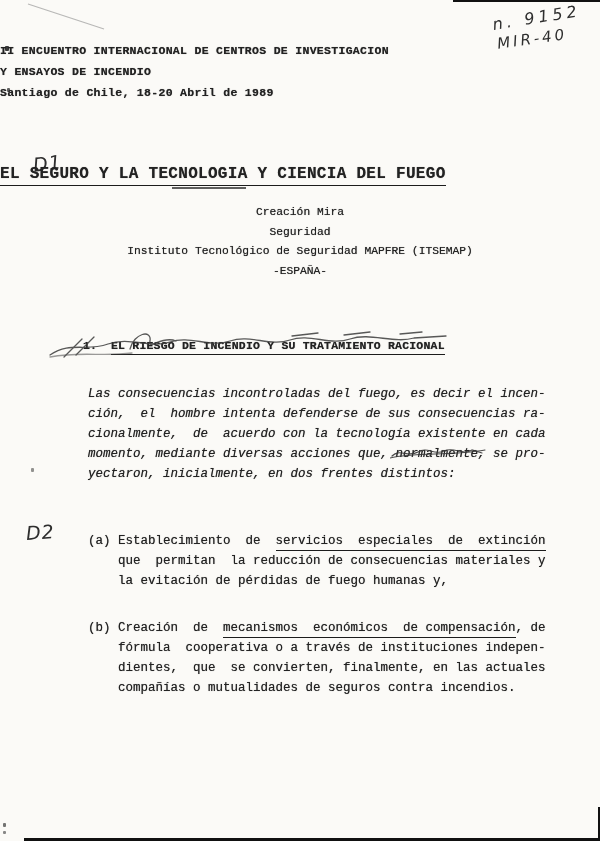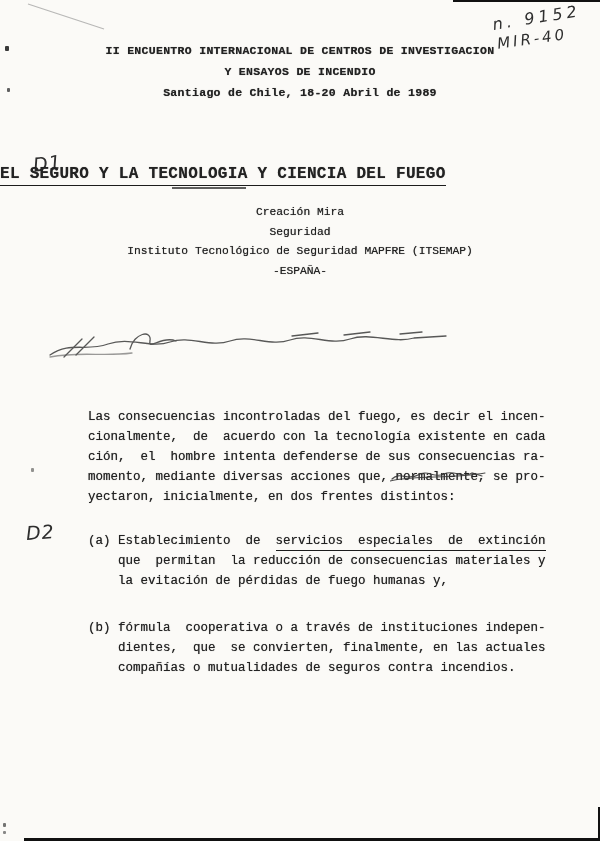--- a/index.html
+++ b/index.html
@@ -10,21 +10,21 @@
     background: #fbfaf7;
     overflow: hidden;
     font-family: "Liberation Mono", monospace;
     color: #222222;
   }
   .typed { text-shadow: 0 0 0.7px rgba(25,25,25,0.65); }
 
   
   .conf-header {
     position: absolute; top: 40px; left: 0; right: 0;
-    text-align: center; font-size: 11.5px; font-weight: bold;
+    font-size: 11.5px; font-weight: bold;
     line-height: 21px; letter-spacing: 0.3px;
   }
   .doc-title {
     position: absolute; top: 165px; left: 0; right: 40px;
     font-size: 16px; font-weight: bold;
     margin: 0; letter-spacing: 0.3px;
   }
   .u-title { border-bottom: 1.5px solid #1c1c1c; padding-bottom: 2px; }
   .title-underline-frag {
     position: absolute; left: 172px; top: 187px; width: 74px; height: 2px;
@@ -36,21 +36,21 @@
   }
   .section-heading {
     position: absolute; top: 336px; left: 83px;
     font-size: 11.5px; font-weight: bold; line-height: 20px; letter-spacing: 0.2px;
   }
   .sec-num { display: inline-block; width: 28px; }
   .u { border-bottom: 1.3px solid #1c1c1c; padding-bottom: 1.5px; }
 
   .body-block { font-size: 12.5px; }
   .ln { white-space: pre; line-height: 20px; height: 20px; }
-  .para1 { position: absolute; top: 407px; left: 88px; }
+  .para1 { position: absolute; top: 384px; left: 88px; font-style: italic; }
   .list-item { position: absolute; left: 88px; padding-left: 30px; }
   .item-a { top: 531px; }
   .item-b { top: 618px; }
   .marker { position: absolute; left: 0; top: 0; line-height: 20px; }
   .para2 { position: absolute; top: 709px; left: 88px; }
 
   
   .hw {
     position: absolute; font-family: "DejaVu Sans", sans-serif;
     font-style: italic; color: #2e2e2e;
@@ -110,52 +110,56 @@
   </h1>
   <div class="title-underline-frag"></div>
 
   <div class="author-block typed">
     <div>Creación Mira</div>
     <div>Seguridad</div>
     <div>Instituto Tecnológico de Seguridad MAPFRE (ITSEMAP)</div>
     <div>-ESPAÑA-</div>
   </div>
 
+  <div class="section-heading typed">
+    <span class="sec-num">1.</span><span class="u">EL RIESGO DE INCENDIO Y SU TRATAMIENTO RACIONAL</span>
+  </div>
   <svg class="scribble-heading" viewBox="0 0 420 34">
     <g stroke="#3c3c3c" stroke-width="1.3" fill="none" stroke-linecap="round" opacity="0.85">
       <path d="M8,27 C28,13 44,24 66,16 S108,21 128,14 S168,20 188,13 S228,19 248,12 S288,18 308,11 S352,16 372,10 L404,8"></path>
       <path d="M34,27 L52,9"></path>
       <path d="M22,29 L40,11"></path>
       <path d="M88,21 C92,5 110,1 108,13 C106,23 120,7 134,13"></path>
       <path d="M250,8 l26,-3 M302,7 l26,-3 M358,6 l22,-2"></path>
       <path d="M8,29 C40,23 60,29 90,25" opacity="0.6"></path>
     </g>
   </svg>
 
   <div class="para1 body-block typed">
     <div class="ln">Las consecuencias incontroladas del fuego, es decir el incen-</div>
+    <div class="ln">ción,  el  hombre intenta defenderse de sus consecuencias ra-</div>
     <div class="ln">cionalmente,  de  acuerdo con la tecnología existente en cada</div>
-    <div class="ln">ción,  el  hombre intenta defenderse de sus consecuencias ra-</div>
     <div class="ln"><span>momento, mediante diversas acciones que, </span><span class="struck"><span>normalmente</span><svg class="scribble-sm" viewBox="0 0 98 22">
             <g stroke="#383838" stroke-width="1.2" fill="none" stroke-linecap="round" opacity="0.9">
               <path d="M2,15 C10,7 18,17 28,11 C38,5 44,15 54,10 C64,5 72,15 82,9 L92,12"></path>
               <path d="M0,17 C24,11 62,15 95,9"></path>
             </g>
           </svg></span><span>, se pro-</span></div>
     <div class="ln">yectaron, inicialmente, en dos frentes distintos:</div>
   </div>
 
   <div class="list-item item-a body-block typed">
     <span class="marker">(a)</span>
     <div class="ln"><span>Establecimiento  de  </span><span class="u">servicios  especiales  de  extinción</span></div>
     <div class="ln">que  permitan  la reducción de consecuencias materiales y</div>
     <div class="ln">la evitación de pérdidas de fuego humanas y,</div>
   </div>
 
   <div class="list-item item-b body-block typed">
     <span class="marker">(b)</span>
+    <div class="ln"><span>Creación  de  </span><span class="u">mecanismos  económicos  de compensación</span><span>, de</span></div>
     <div class="ln">fórmula  cooperativa o a través de instituciones indepen-</div>
     <div class="ln">dientes,  que  se convierten, finalmente, en las actuales</div>
     <div class="ln">compañías o mutualidades de seguros contra incendios.</div>
   </div>
 
 
 </div>
 
 </body></html>

